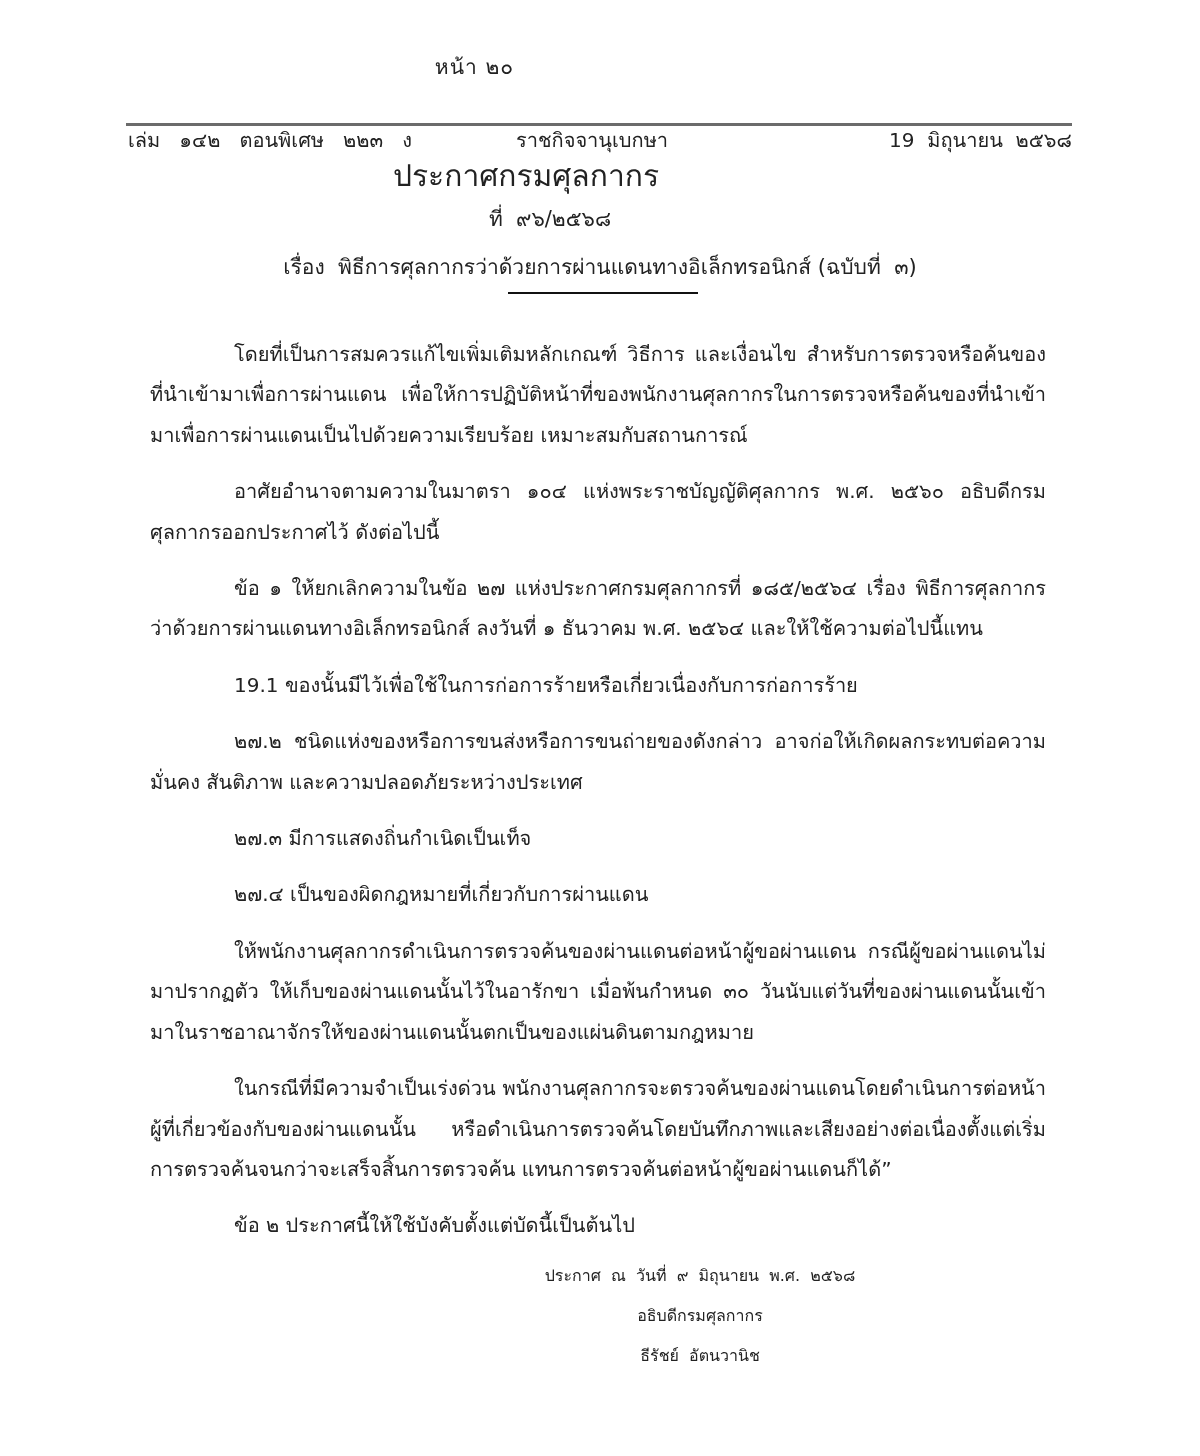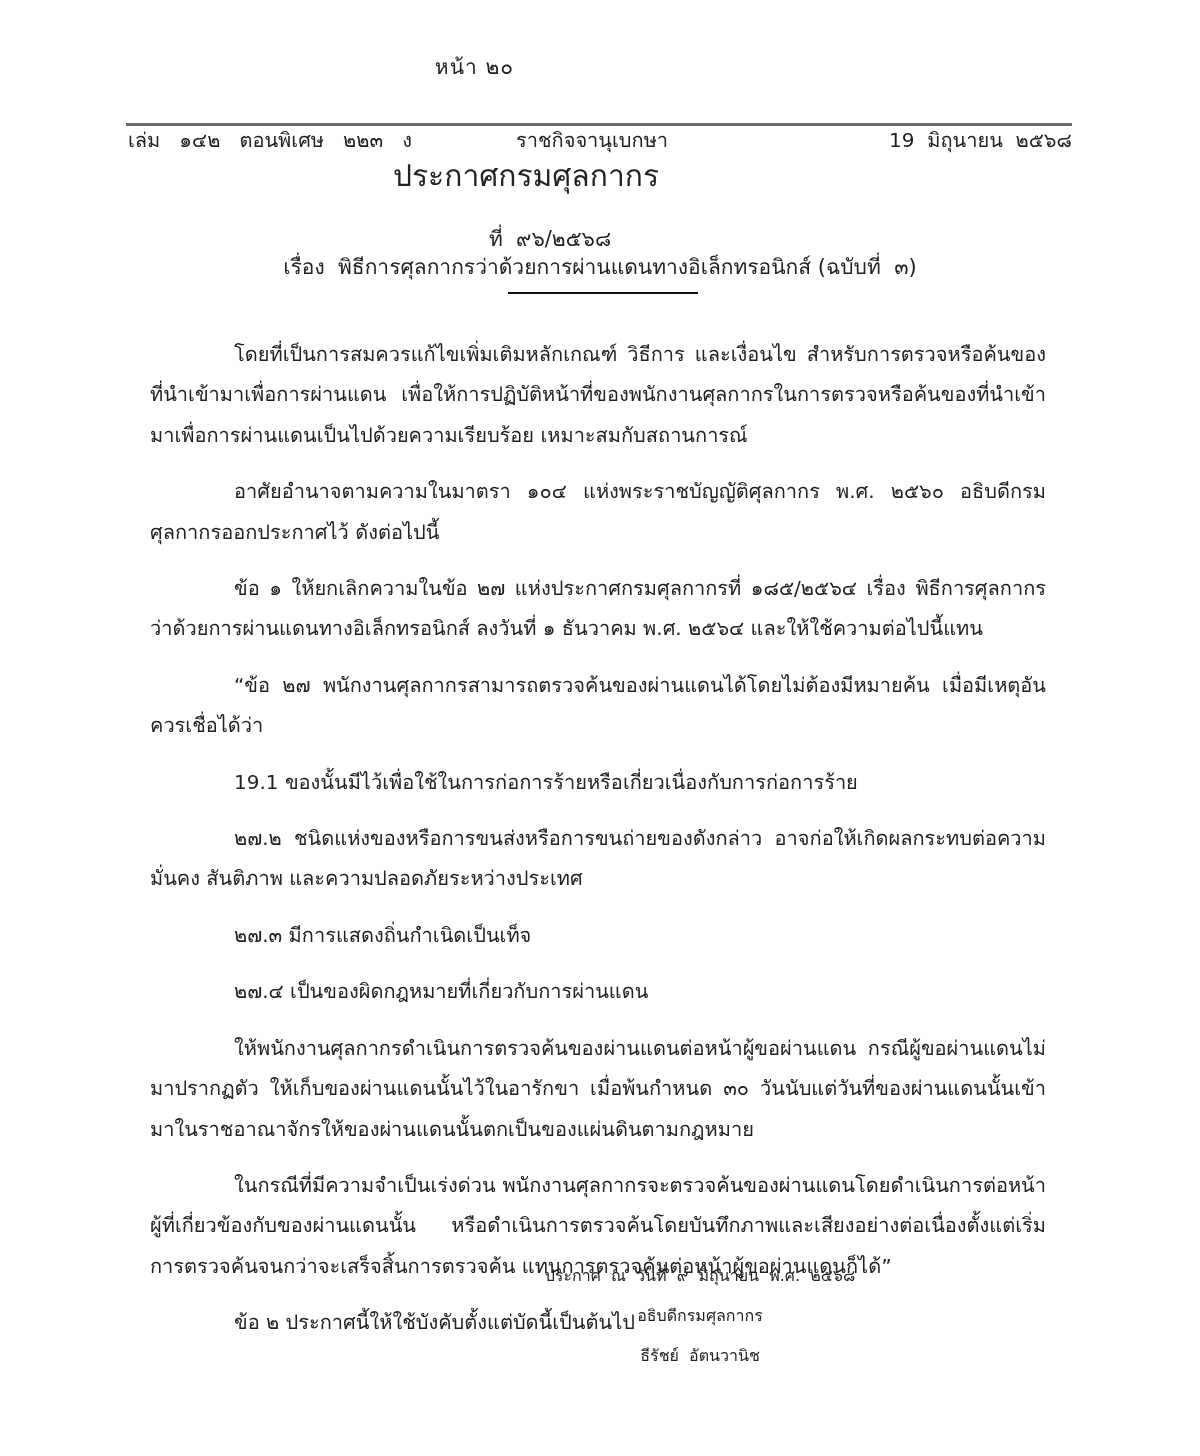--- a/index.html
+++ b/index.html
@@ -52,21 +52,20 @@
       text-align: center;
       font-size: 30px;
     }
     .doc-number {
       position: absolute;
       top: 202px;
       left: 0;
       width: 1100px;
       text-align: center;
       font-size: 21px;
-      margin-top: 20px;
     }
     .doc-subject {
       position: absolute;
       top: 241px;
       left: 0;
       width: 1200px;
       text-align: center;
       font-size: 21px;
     }
     .title-rule {
@@ -115,21 +114,20 @@
 
 <div class="doc-title">ประกาศกรมศุลกากร</div>
 <div class="doc-number" style="white-space:pre;">ที่  ๙๖/๒๕๖๘</div>
 <div class="doc-subject" style="white-space:pre;margin-top:9px;">เรื่อง  พิธีการศุลกากรว่าด้วยการผ่านแดนทางอิเล็กทรอนิกส์ (ฉบับที่  ๓)</div>
 <div class="title-rule"></div>
 
 <div class="body-text">
   <p class="para">โดยที่เป็นการสมควรแก้ไขเพิ่มเติมหลักเกณฑ์  วิธีการ  และเงื่อนไข  สำหรับการตรวจหรือค้นของที่นำเข้ามาเพื่อการผ่านแดน  เพื่อให้การปฏิบัติหน้าที่ของพนักงานศุลกากรในการตรวจหรือค้นของที่นำเข้ามาเพื่อการผ่านแดนเป็นไปด้วยความเรียบร้อย  เหมาะสมกับสถานการณ์</p>
   <p class="para">อาศัยอำนาจตามความในมาตรา  ๑๐๔  แห่งพระราชบัญญัติศุลกากร  พ.ศ.  ๒๕๖๐  อธิบดีกรมศุลกากรออกประกาศไว้  ดังต่อไปนี้</p>
   <p class="para">ข้อ  ๑  ให้ยกเลิกความในข้อ  ๒๗  แห่งประกาศกรมศุลกากรที่  ๑๘๕/๒๕๖๔  เรื่อง  พิธีการศุลกากรว่าด้วยการผ่านแดนทางอิเล็กทรอนิกส์  ลงวันที่  ๑  ธันวาคม  พ.ศ.  ๒๕๖๔  และให้ใช้ความต่อไปนี้แทน</p>
-  <p class="para">“ข้อ  ๒๗  พนักงานศุลกากรสามารถตรวจค้นของผ่านแดนได้โดยไม่ต้องมีหมายค้น  เมื่อมีเหตุอันควรเชื่อได้ว่า</p>
   <p class="para">19.1  ของนั้นมีไว้เพื่อใช้ในการก่อการร้ายหรือเกี่ยวเนื่องกับการก่อการร้าย</p>
   <p class="para">๒๗.๒  ชนิดแห่งของหรือการขนส่งหรือการขนถ่ายของดังกล่าว  อาจก่อให้เกิดผลกระทบต่อความมั่นคง  สันติภาพ  และความปลอดภัยระหว่างประเทศ</p>
   <p class="para">๒๗.๓  มีการแสดงถิ่นกำเนิดเป็นเท็จ</p>
   <p class="para">๒๗.๔  เป็นของผิดกฎหมายที่เกี่ยวกับการผ่านแดน</p>
   <p class="para">ให้พนักงานศุลกากรดำเนินการตรวจค้นของผ่านแดนต่อหน้าผู้ขอผ่านแดน  กรณีผู้ขอผ่านแดนไม่มาปรากฏตัว  ให้เก็บของผ่านแดนนั้นไว้ในอารักขา  เมื่อพ้นกำหนด  ๓๐  วันนับแต่วันที่ของผ่านแดนนั้นเข้ามาในราชอาณาจักรให้ของผ่านแดนนั้นตกเป็นของแผ่นดินตามกฎหมาย</p>
   <p class="para">ในกรณีที่มีความจำเป็นเร่งด่วน  พนักงานศุลกากรจะตรวจค้นของผ่านแดนโดยดำเนินการต่อหน้าผู้ที่เกี่ยวข้องกับของผ่านแดนนั้น  หรือดำเนินการตรวจค้นโดยบันทึกภาพและเสียงอย่างต่อเนื่องตั้งแต่เริ่มการตรวจค้นจนกว่าจะเสร็จสิ้นการตรวจค้น  แทนการตรวจค้นต่อหน้าผู้ขอผ่านแดนก็ได้”</p>
   <p class="para">ข้อ  ๒  ประกาศนี้ให้ใช้บังคับตั้งแต่บัดนี้เป็นต้นไป</p>
 </div>
 
 <div class="sig-block">

